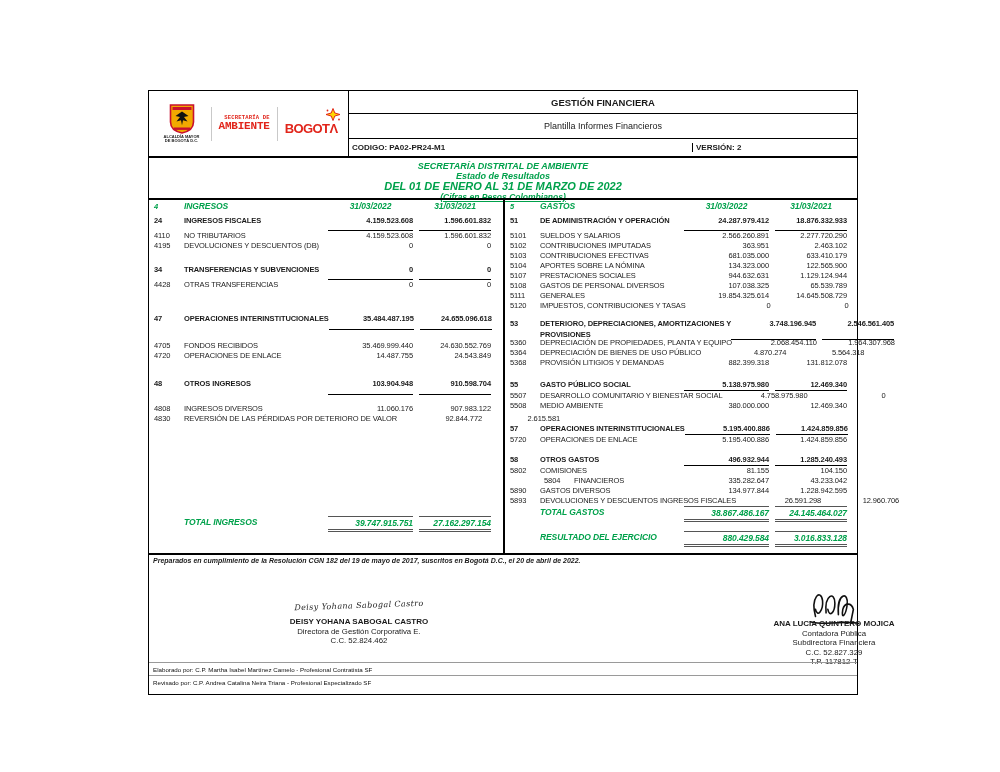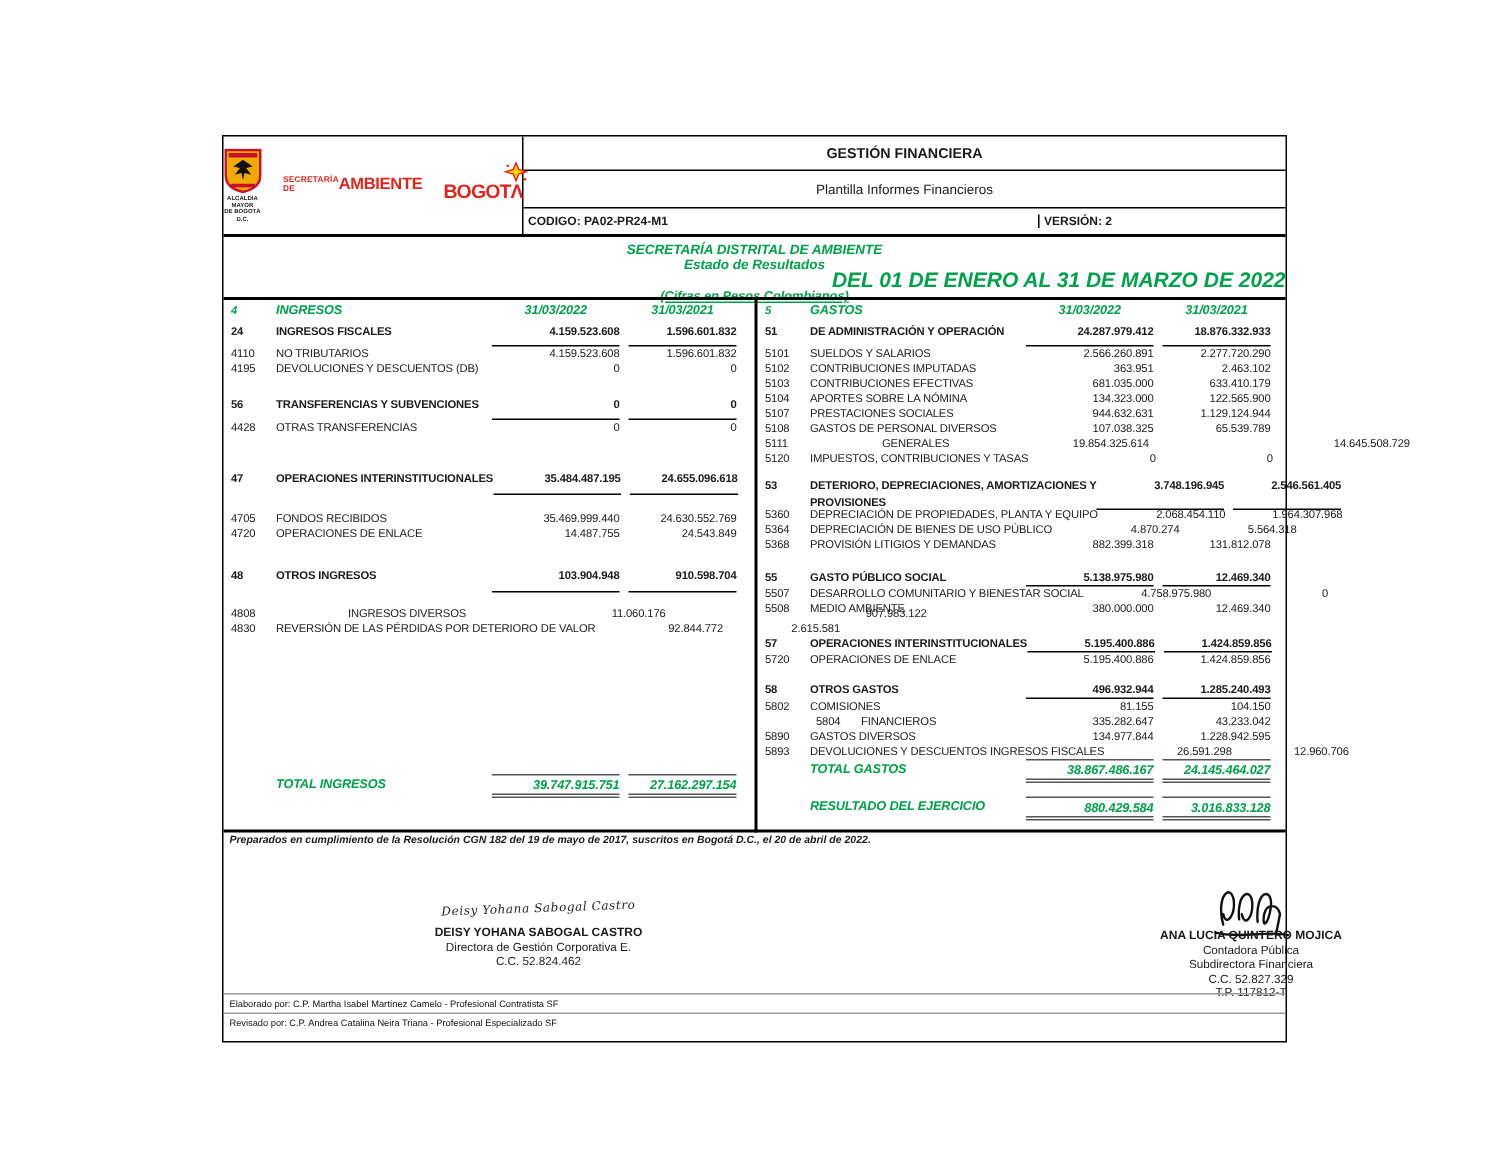--- a/index.html
+++ b/index.html
@@ -13,38 +13,38 @@
   .page{
     position:absolute;left:148px;top:90px;width:710px;height:605px;
     border:1.5px solid #000;background:#fff;
   }
   
   .hdr{position:absolute;top:0;left:0;right:0;height:67px;border-bottom:2px solid #000;display:flex;}
   .logo-cell{width:200px;border-right:1.5px solid #000;display:flex;align-items:center;justify-content:center;gap:7px;padding:4px 2px;}
   .crest-wrap{display:flex;flex-direction:column;align-items:center;width:44px;}
   .crest-caption{font-size:4px;line-height:4.5px;text-align:center;color:#222;font-weight:bold;margin-top:1px;}
   .logo-div{width:1px;height:34px;background:#c9c9c9;}
-  .secretaria{display:flex;align-items:center;line-height:1;}
+  .secretaria{display:flex;flex-direction:column;align-items:flex-end;line-height:1;font-family:Liberation Mono, monospace;}
   .secretaria .s1{font-size:5.5px;font-weight:bold;color:var(--red);letter-spacing:.2px;}
   .secretaria .s2{font-size:11px;font-weight:bold;color:var(--red);letter-spacing:-.2px;}
   .bogota{position:relative;padding-top:9px;}
   .bogota .word{font-size:13px;font-weight:800;color:var(--red);letter-spacing:-.6px;line-height:1;}
   .bogota .lam{font-weight:800;}
   .bogota svg{position:absolute;top:-2px;right:-4px;}
   .hdr-right{flex:1;display:flex;flex-direction:column;}
   .h-row1{height:23px;border-bottom:1px solid #000;display:flex;align-items:center;justify-content:center;font-size:9.5px;font-weight:bold;}
   .h-row2{height:25px;border-bottom:1px solid #000;display:flex;align-items:center;justify-content:center;font-size:9px;}
   .h-row3{flex:1;display:flex;font-size:8px;font-weight:bold;align-items:center;}
   .code-cell{width:344px;border-right:1px solid #000;display:flex;align-items:center;padding-left:3px;}
   .version-cell{flex:1;display:flex;align-items:center;padding-left:3px;}
   
   .title-block{position:absolute;top:67px;left:0;right:0;height:40px;text-align:center;color:var(--green);font-weight:bold;font-style:italic;padding-top:3px;}
   .title-block .t1{font-size:9px;line-height:10px;}
   .title-block .t2{font-size:9px;line-height:10px;}
-  .title-block .t3{font-size:14px;line-height:11px;text-align:right;}
+  .title-block .t3{font-size:11px;line-height:11px;}
   .title-block .t4{font-size:8.5px;line-height:10px;text-decoration:underline;}
   
   .tables{position:absolute;top:107px;left:0;right:0;height:355px;border-top:2px solid #000;}
   .vdiv{position:absolute;left:354px;top:0;width:1.5px;height:355px;background:#000;}
   .stable{position:absolute;top:0;width:354px;}
   .stable.left{left:0;}
   .stable.right{left:356px;}
   .trow{display:grid;grid-template-columns:30px 1fr 85px 6px 72px;padding:0 12px 0 5px;align-items:stretch;letter-spacing:-.1px;}
   .c-code{font-size:7.5px;}
   .c-label{white-space:pre;overflow:visible;}
@@ -147,21 +147,21 @@
         </div>
         <div class="trow item" style="height: 10px;">
           <div class="c-code">4195</div>
           <div class="c-label">DEVOLUCIONES Y DESCUENTOS (DB)</div>
           <div class="c-v1">0</div>
           <div class="c-gap"></div>
           <div class="c-v2">0</div>
         </div>
         <div class="trow spacer" style="height: 13px;"></div>
         <div class="trow section" style="height: 16px;">
-          <div class="c-code">56</div>
+          <div class="c-code">34</div>
           <div class="c-label">TRANSFERENCIAS Y SUBVENCIONES</div>
           <div class="c-v1">0</div>
           <div class="c-gap"></div>
           <div class="c-v2">0</div>
         </div>
         <div class="trow item" style="height: 10px;">
           <div class="c-code">4428</div>
           <div class="c-label">OTRAS TRANSFERENCIAS</div>
           <div class="c-v1">0</div>
           <div class="c-gap"></div>
@@ -192,21 +192,21 @@
         </div>
         <div class="trow spacer" style="height: 17px;"></div>
         <div class="trow section" style="height: 17px;">
           <div class="c-code">48</div>
           <div class="c-label">OTROS INGRESOS</div>
           <div class="c-v1">103.904.948</div>
           <div class="c-gap"></div>
           <div class="c-v2">910.598.704</div>
         </div>
         <div class="trow spacer" style="height: 9px;"></div>
-        <div class="trow item" style="height: 10px; gap: 48px;">
+        <div class="trow item" style="height: 10px;">
           <div class="c-code">4808</div>
           <div class="c-label">INGRESOS DIVERSOS</div>
           <div class="c-v1">11.060.176</div>
           <div class="c-gap"></div>
           <div class="c-v2">907.983.122</div>
         </div>
         <div class="trow item" style="height: 10px;">
           <div class="c-code">4830</div>
           <div class="c-label">REVERSIÓN DE LAS PÉRDIDAS POR DETERIORO DE VALOR</div>
           <div class="c-v1">92.844.772</div>
@@ -273,21 +273,21 @@
           <div class="c-gap"></div>
           <div class="c-v2">1.129.124.944</div>
         </div>
         <div class="trow item" style="height: 10px;">
           <div class="c-code">5108</div>
           <div class="c-label">GASTOS DE PERSONAL DIVERSOS</div>
           <div class="c-v1">107.038.325</div>
           <div class="c-gap"></div>
           <div class="c-v2">65.539.789</div>
         </div>
-        <div class="trow item" style="height: 10px; gap: 48px;">
+        <div class="trow item" style="height: 10px;">
           <div class="c-code">5111</div>
           <div class="c-label">GENERALES</div>
           <div class="c-v1">19.854.325.614</div>
           <div class="c-gap"></div>
           <div class="c-v2">14.645.508.729</div>
         </div>
         <div class="trow item" style="height: 9px;">
           <div class="c-code">5120</div>
           <div class="c-label">IMPUESTOS, CONTRIBUCIONES Y TASAS</div>
           <div class="c-v1">0</div>

